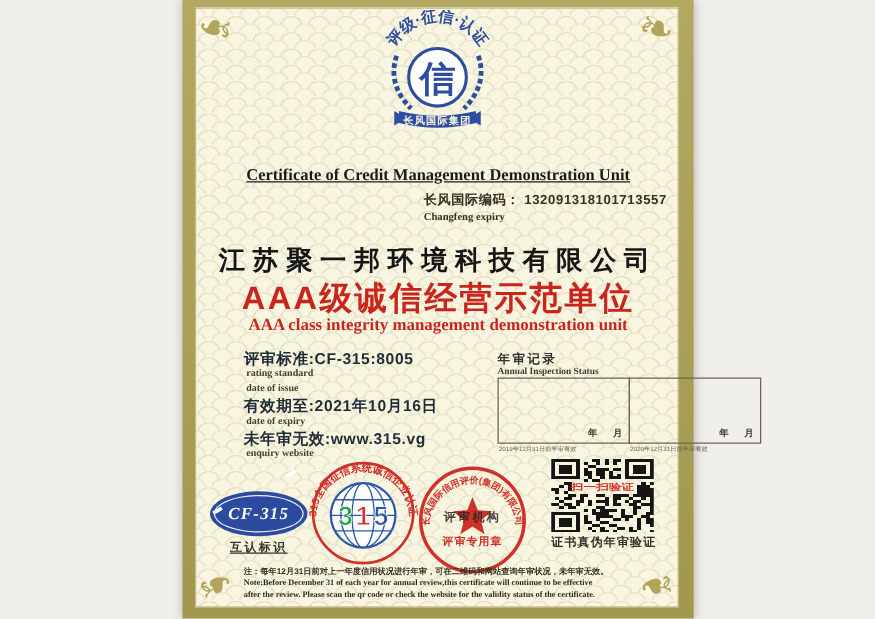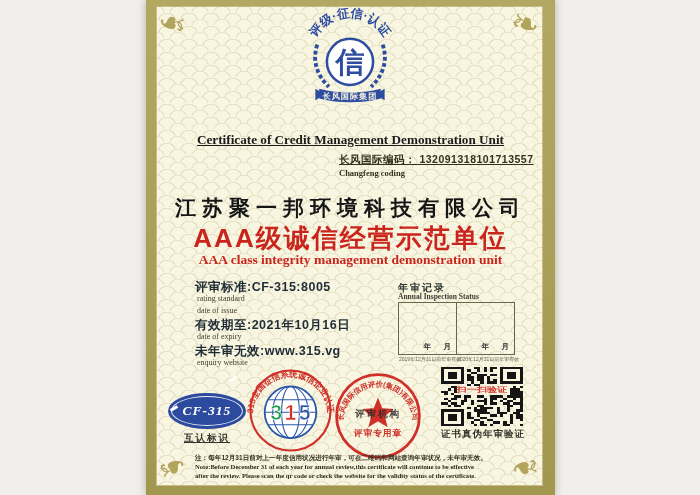--- a/index.html
+++ b/index.html
@@ -21,35 +21,35 @@
   .c-tr{right:16px;top:6px;transform:rotate(15deg);}
   .c-bl{left:12px;bottom:10px;transform:scaleX(-1) rotate(195deg);}
   .c-br{right:16px;bottom:10px;transform:rotate(165deg);}
   .abs{position:absolute;}
   .ctr{left:0;right:0;text-align:center;}
   .logo-svg{left:155px;top:8px;width:98px;height:100px;}
   .title{top:97px;font-size:28px;font-weight:800;letter-spacing:3px;color:#141414;}
   .title-en{top:132px;font-size:13.2px;font-weight:700;color:#1b1b1b;
             font-family:"Liberation Serif",serif;text-decoration:underline;}
   .coding{left:193px;top:153px;color:#34311f;}
-  .coding-main{font-size:10.5px;font-weight:700;letter-spacing:.5px;text-decoration:underline;}
+  .coding-main{font-size:10.5px;font-weight:700;letter-spacing:.5px;}
   .coding-en{font-size:8.5px;font-weight:700;font-family:"Liberation Serif",serif;margin-top:1px;}
   .company{top:194px;font-size:21px;font-weight:800;letter-spacing:6px;color:#161616;}
   .award-cn{top:221px;font-size:26px;font-weight:800;letter-spacing:2px;color:#c9251c;}
   .award-en{top:252px;font-size:13.5px;font-weight:700;color:#c9251c;
             font-family:"Liberation Serif",serif;}
   .details{left:49px;top:281px;}
   .d-main{font-size:12.5px;font-weight:700;color:#1f2c36;letter-spacing:.5px;line-height:13px;}
-  .d-en{font-size:8px;font-weight:400;color:#44412d;line-height:8px;margin:1px 0 4px 2px;
+  .d-en{font-size:8px;font-weight:700;color:#44412d;line-height:8px;margin:1px 0 4px 2px;
         font-family:"Liberation Serif",serif;}
   .annual{left:252px;top:283px;}
   .an-cn{font-size:10px;font-weight:700;letter-spacing:2px;color:#2c3530;line-height:10px;}
   .an-en{font-size:7.5px;font-weight:700;color:#3c3c30;font-family:"Liberation Serif",serif;line-height:8px;}
   .boxes{left:252px;top:302px;display:flex;}
-  .ybox{width:57px;height:51px;border:1px solid #6b6450;position:relative;}
+  .ybox{width:57px;height:51px;border:1px solid #6b6450;position:relative;padding-left:47px;}
   .ybox + .ybox{margin-left:-1px;}
   .ym{position:absolute;right:5px;bottom:2px;font-size:7.5px;color:#333;white-space:pre;font-weight:700;}
   .bnote{position:absolute;left:0;top:53px;width:200%;font-size:10px;color:#6a6552;
          transform:scale(.5);transform-origin:0 0;white-space:nowrap;}
   .seal-cf{left:22px;top:393px;width:78px;height:36px;background:#2c4b9e;border-radius:50%;
            display:flex;align-items:center;justify-content:center;position:absolute;}
   .seal-cf::after{content:"";position:absolute;inset:3px;border:1.4px solid rgba(255,255,255,.9);border-radius:50%;}
   .seal-cf::before{content:"";position:absolute;left:2px;top:14px;width:8px;height:3px;background:#fff;
                    transform:rotate(-30deg);box-shadow:66px 4px 0 #fff;}
   .cf-text{color:#fff;font-size:13.5px;font-weight:700;font-style:italic;letter-spacing:1px;
@@ -91,21 +91,21 @@
     <path d="M14,84 L24,90 L14,96 Z" fill="#2f4da0"></path>
     <path d="M86,84 L76,90 L86,96 Z" fill="#2f4da0"></path>
     <path d="M18,84 Q50,92 82,84 L82,94 Q50,102 18,94 Z" fill="#2f4da0"></path>
     <text x="50" y="94.5" text-anchor="middle" font-size="8.5" font-weight="bold" fill="#f7f4dd" letter-spacing="1">长风国际集团</text>
   </svg>
 
   <div class="abs ctr title-en">Certificate of Credit Management Demonstration Unit</div>
 
   <div class="abs coding">
     <div class="coding-main">长风国际编码： 132091318101713557</div>
-    <div class="coding-en">Changfeng coding</div>
+    <div class="coding-en">Changfeng expiry</div>
   </div>
 
   <div class="abs ctr award-cn">AAA级诚信经营示范单位</div>
   <div class="abs ctr company">江苏聚一邦环境科技有限公司</div>
   <div class="abs ctr award-en">AAA class  integrity management demonstration unit</div>
 
   <div class="abs details">
     <div>
       <div class="d-main">评审标准:CF-315:8005</div>
       <div class="d-en">rating standard</div>

